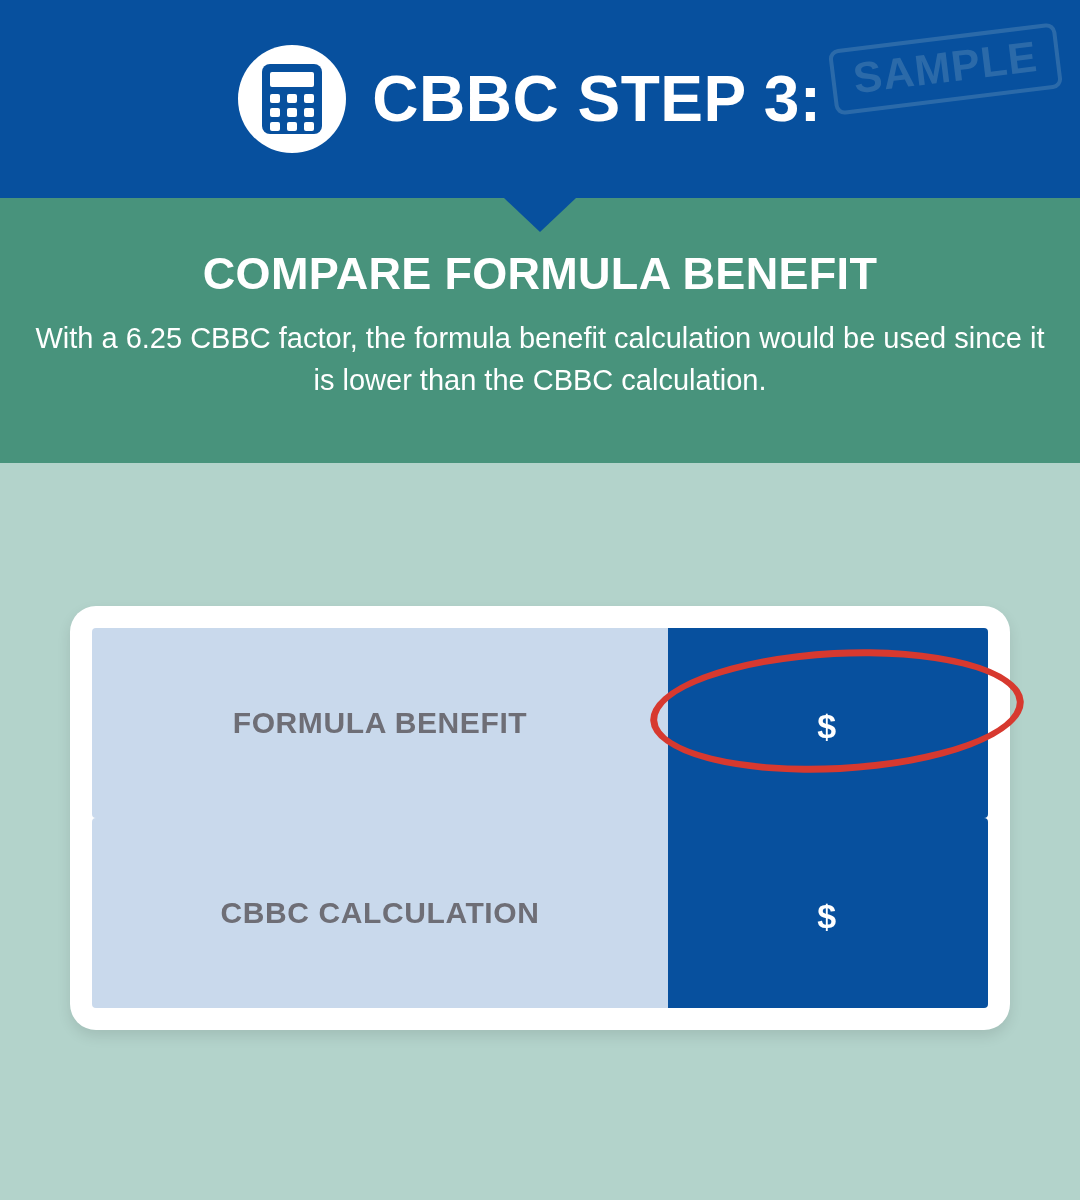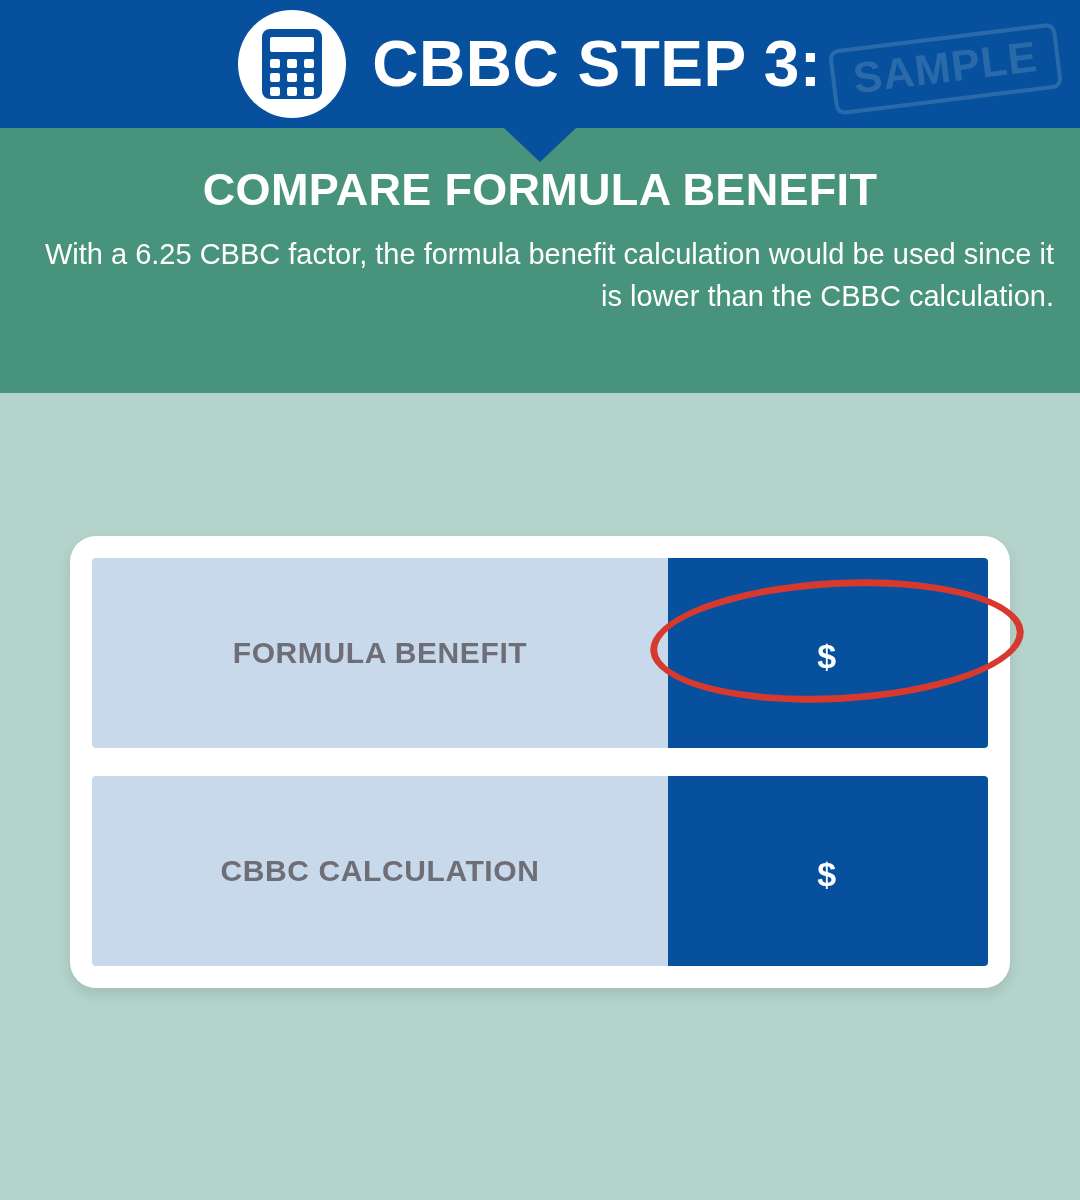--- a/index.html
+++ b/index.html
@@ -12,21 +12,21 @@
     font-family: "Liberation Sans", sans-serif;
     background: #b3d3cb;
     overflow: hidden;
     position: relative;
   }
 
   
   .header {
     position: relative;
     width: 1080px;
-    height: 128px;
+    height: 198px;
     background: #07509e;
     display: flex;
     align-items: center;
     justify-content: center;
     box-sizing: border-box;
   }
   .header-inner {
     display: flex;
     align-items: center;
     gap: 26px;
@@ -67,21 +67,21 @@
     opacity: .92;
   }
 
   
   .green-band {
     position: relative;
     width: 1080px;
     height: 265px;
     background: #48937c;
     box-sizing: border-box;
-    padding-top: 33px;
+    padding-top: 47px;
     text-align: center;
   }
   .notch {
     position: absolute;
     top: 0;
     left: 50%;
     transform: translateX(-50%);
     width: 0;
     height: 0;
     border-left: 36px solid transparent;
@@ -95,21 +95,20 @@
     line-height: 1.28;
     letter-spacing: .3px;
     margin: 0 40px;
   }
   .band-sub {
     color: #ffffff;
     font-size: 29px;
     line-height: 1.45;
     margin: 14px 26px 0 26px;
     font-weight: 400;
-    text-align: right;
   }
 
   
   .body-area {
     position: relative;
     width: 1080px;
     height: 775px;
     background: #b3d3cb;
   }
 
@@ -125,21 +124,21 @@
     box-shadow: 0 6px 14px rgba(0,0,0,0.10);
   }
   .row {
     display: flex;
     width: 896px;
     height: 190px;
     border-radius: 6px;
     overflow: visible;
     position: relative;
   }
-  .row + .row { margin-top: 28px; }
+  .row + .row { }
   .row-label {
     flex: 0 0 576px;
     background: #c9d9ec;
     display: flex;
     align-items: center;
     justify-content: center;
     text-align: center;
     color: #6e6e76;
     font-size: 30px;
     font-weight: bold;

